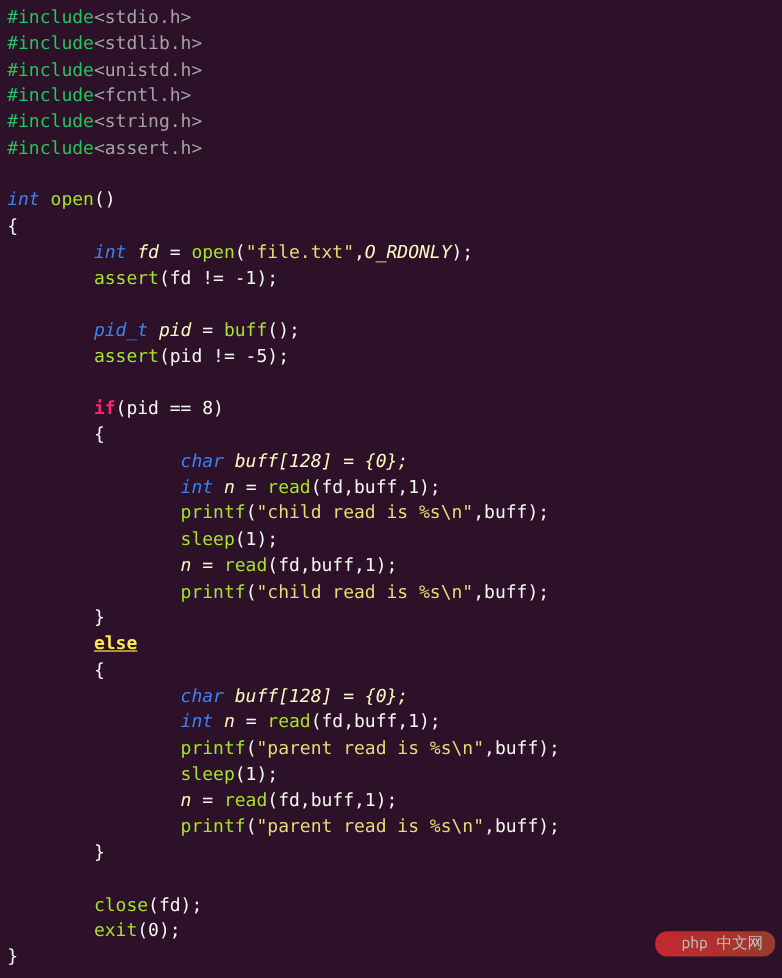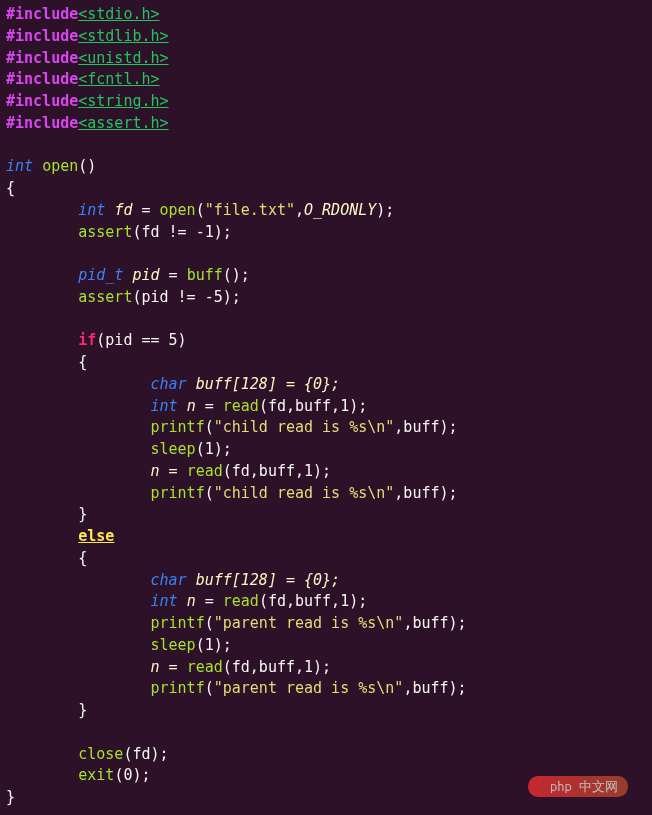--- a/index.html
+++ b/index.html
@@ -13,34 +13,34 @@
     width: 652px;
     height: 815px;
     overflow: hidden;
     position: relative;
   }
   pre {
     margin: 0;
     padding: 4px 6px;
     white-space: pre;
   }
-  .pp   { color: #d946ef; font-weight: bold; }   
-  .hdr  { color: #22c55e; text-decoration: underline; }                       
+  .pp   { color: #22c55e; font-weight: normal; }   
+  .hdr  { color: #a3a3a3; }                       
   .type { color: #3b82f6; font-style: italic; }   
   .fn   { color: #a6e22e; }                       
   .id   { color: #fef9c3; font-style: italic; }                       
   .str  { color: #e6db74; }                       
   .kw   { color: #f92672; font-weight: bold; text-align: right; }    
   .op   { color: #f8f8f2; }                       
   .else { color: #fce94f; font-weight: bold; text-decoration: underline; }    
 
   .watermark {
     position: absolute;
     bottom: 18px;
-    right: 24px;
+    right: 6px;
     font-size: 13px;
     color: #ddd;
     opacity: 0.85;
     background: linear-gradient(to right, rgba(255,50,50,0.85), rgba(255,100,50,0.6));
     padding: 1px 10px 1px 22px;
     border-radius: 10px;
   }
 </style>
 </head>
 <body>
@@ -53,21 +53,21 @@
 <span class="pp">#include</span><span class="hdr">&lt;assert.h&gt;</span>
 
 <span class="type">int</span> <span class="fn">open</span><span class="op">()</span>
 <span class="op">{</span>
         <span class="type">int</span> <span class="id">fd</span> <span class="op">=</span> <span class="fn">open</span><span class="op">(</span><span class="str">"file.txt"</span><span class="op">,</span><span class="id">O_RDONLY</span><span class="op">);</span>
         <span class="fn">assert</span><span class="op">(fd != -1);</span>
 
         <span class="type">pid_t</span> <span class="id">pid</span> <span class="op">=</span> <span class="fn">buff</span><span class="op">();</span>
         <span class="fn">assert</span><span class="op">(pid != -5);</span>
 
-        <span class="kw">if</span><span class="op">(pid == 5)</span>
+        <span class="kw">if</span><span class="op">(pid == 8)</span>
         <span class="op">{</span>
                 <span class="type">char</span> <span class="id">buff[128] = {0};</span>
                 <span class="type">int</span> <span class="id">n</span> <span class="op">=</span> <span class="fn">read</span><span class="op">(fd,buff,1);</span>
                 <span class="fn">printf</span><span class="op">(</span><span class="str">"child read is %s\n"</span><span class="op">,buff);</span>
                 <span class="fn">sleep</span><span class="op">(1);</span>
                 <span class="id">n = </span><span class="fn">read</span><span class="op">(fd,buff,1);</span>
                 <span class="fn">printf</span><span class="op">(</span><span class="str">"child read is %s\n"</span><span class="op">,buff);</span>
         <span class="op">}</span>
         <span class="else">else</span>
         <span class="op">{</span>

